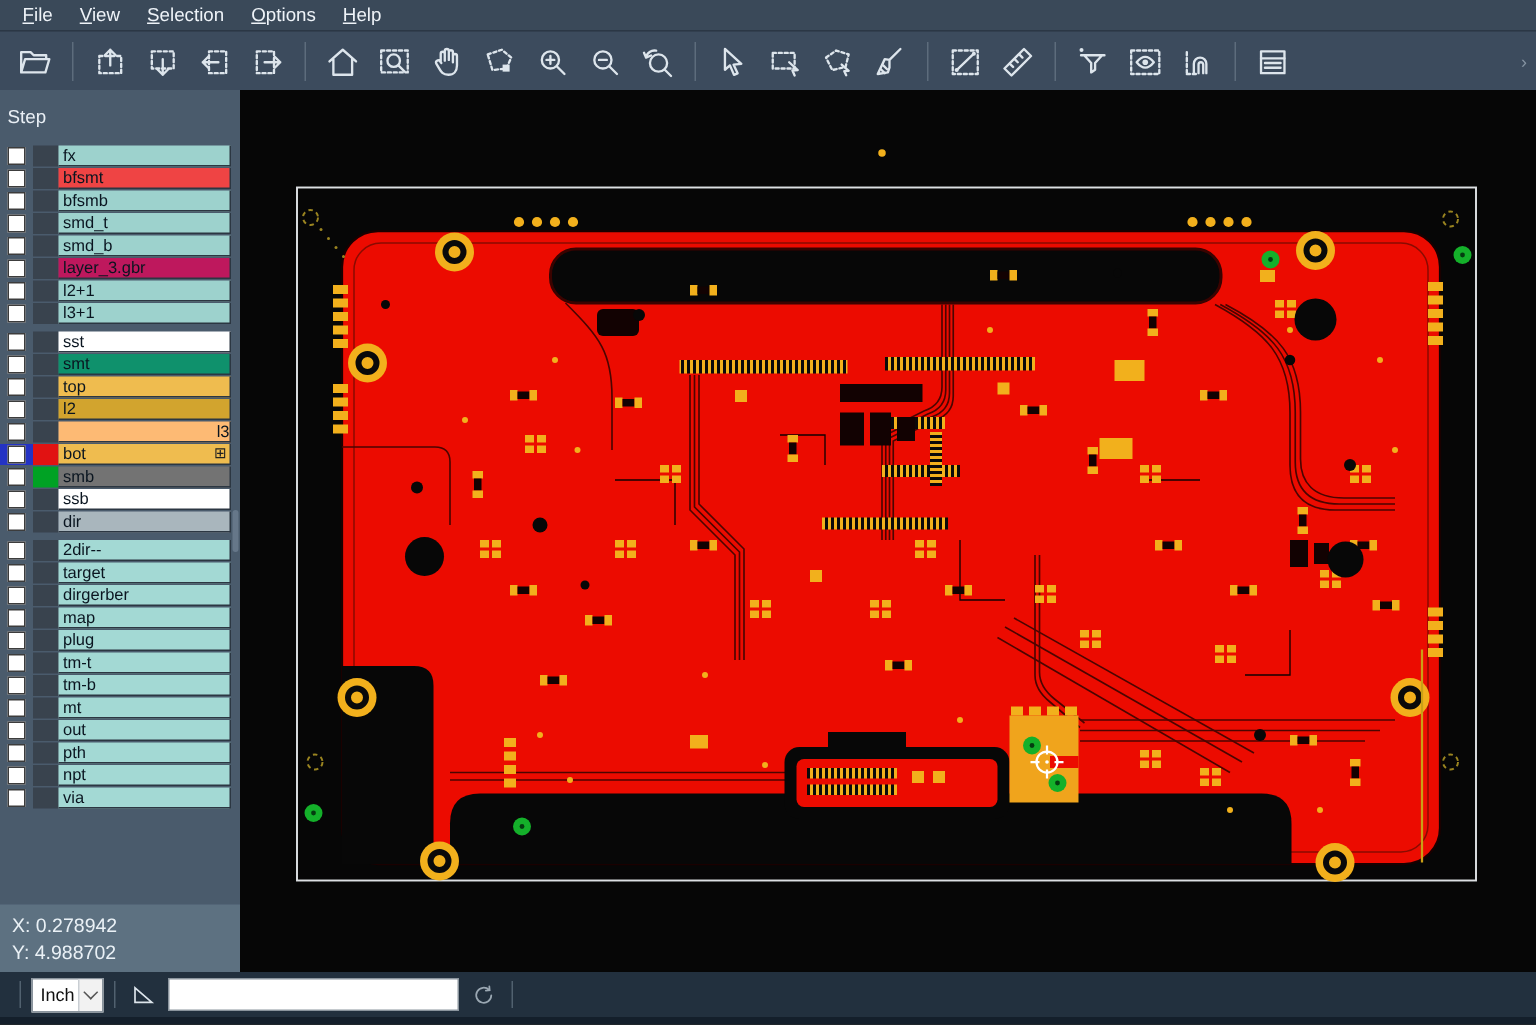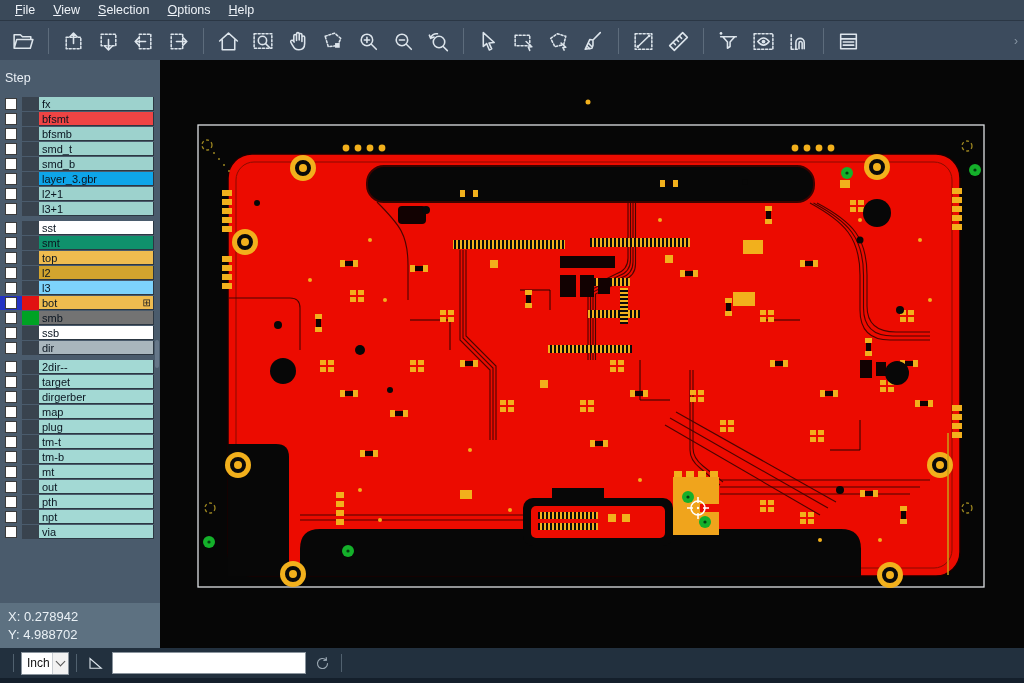--- a/index.html
+++ b/index.html
@@ -287,21 +287,21 @@
             <span class="lbl" style="background: rgb(157, 210, 205);">
               <span class="nm">smd_b</span>
             </span>
           </div>
 
           <div class="lrow">
             <span class="cb-cell">
               <span class="cb"></span>
             </span>
             <span class="swatch"></span>
-            <span class="lbl" style="background: #0ea5e9; justify-content: flex-end;">
+            <span class="lbl" style="background: #be185d; justify-content: flex-end;">
               <span class="nm">layer_3.gbr</span>
             </span>
           </div>
 
           <div class="lrow">
             <span class="cb-cell">
               <span class="cb"></span>
             </span>
             <span class="swatch"></span>
             <span class="lbl" style="background: rgb(157, 210, 205);">
@@ -359,21 +359,21 @@
             <span class="lbl" style="background: rgb(210, 164, 46);">
               <span class="nm">l2</span>
             </span>
           </div>
 
           <div class="lrow">
             <span class="cb-cell">
               <span class="cb"></span>
             </span>
             <span class="swatch"></span>
-            <span class="lbl" style="background: #7dd3fc;">
+            <span class="lbl" style="background: #fdba74; text-align: right;">
               <span class="nm">l3</span>
             </span>
           </div>
 
           <div class="lrow">
             <span class="cb-cell" style="background: rgb(36, 51, 196);">
               <span class="cb"></span>
             </span>
             <span class="swatch" style="background: rgb(225, 18, 18);"></span>
             <span class="lbl" style="background: rgb(239, 188, 79);">

